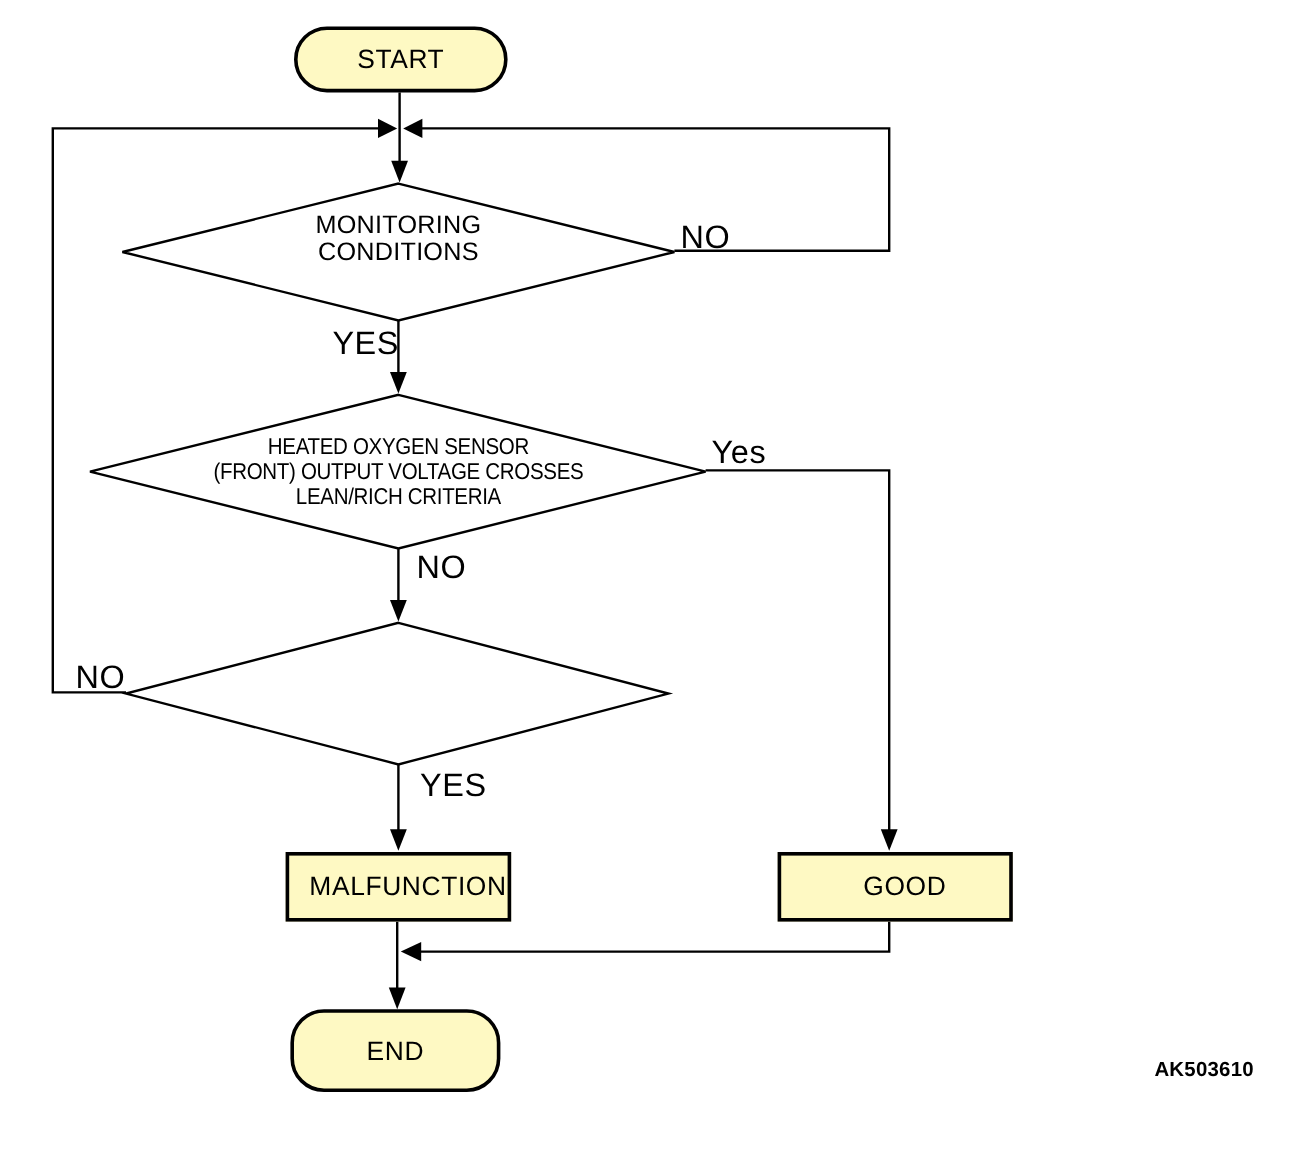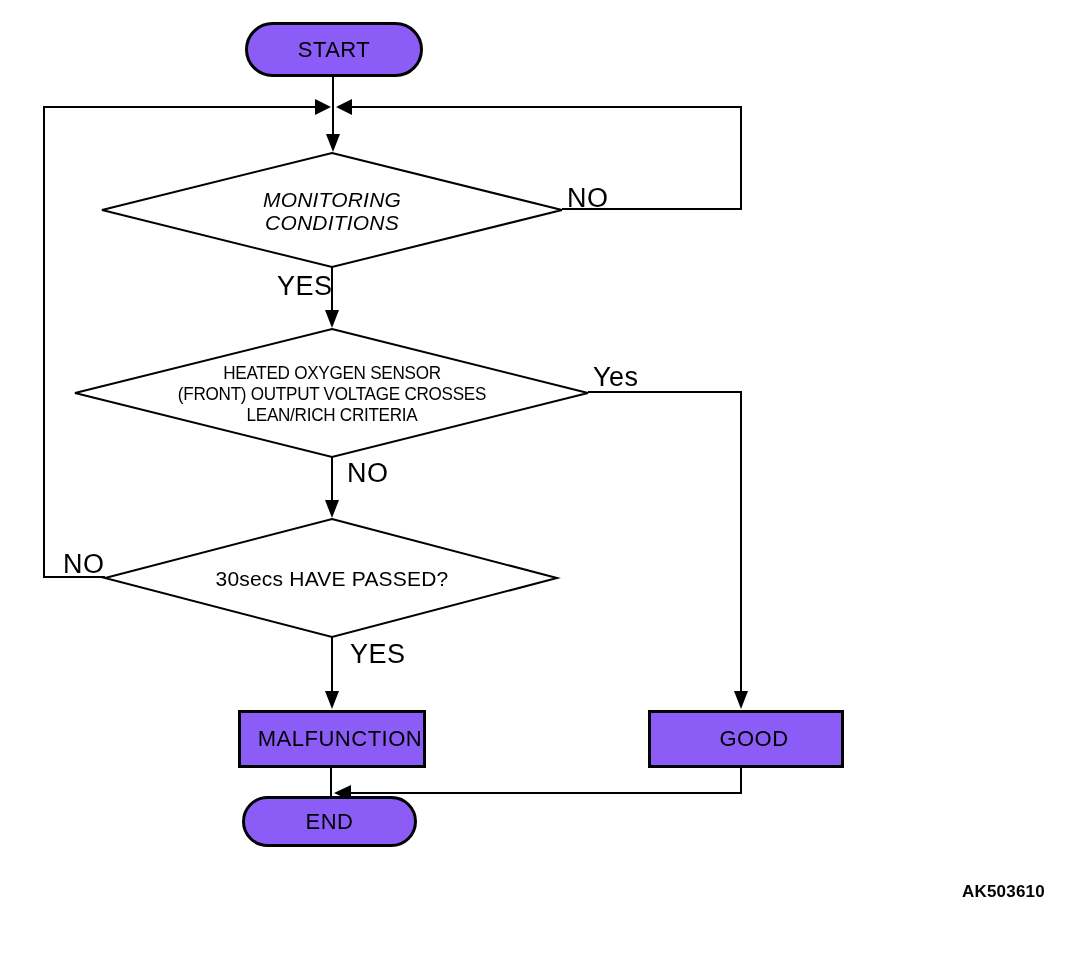--- a/index.html
+++ b/index.html
@@ -20,21 +20,21 @@
     position: absolute;
     left: 0;
     top: 0;
     width: 1088px;
     height: 960px;
   }
   .node {
     position: absolute;
     box-sizing: border-box;
     border: 3px solid #000000;
-    background: #8b5cf6;
+    background: #fef9c3;
     display: flex;
     align-items: center;
     justify-content: center;
     font-size: 22px;
     letter-spacing: 0.5px;
     text-align: center;
   }
   .terminator {
     border-radius: 28px;
     border-width: 3px;
@@ -123,32 +123,31 @@
   </div>
 
   <div class="node process" style="left:238px; top:710px; width:188px; height:58px;">
     <span>MALFUNCTION</span>
   </div>
 
   <div class="node process" style="left:648px; top:710px; width:196px; height:58px;">
     <span>GOOD</span>
   </div>
 
-  <div class="node terminator" style="left:242px; top:796px; width:175px; height:51px;">
+  <div class="node terminator" style="left:242px; top:841px; width:175px; height:69px;">
     <span>END</span>
   </div>
 
-  <div class="diamond-label" style="left:182px; top:188px; width:300px;font-style:italic;">MONITORING
+  <div class="diamond-label" style="left:182px; top:176px; width:300px;">MONITORING
 CONDITIONS</div>
 
   <div class="diamond-label condensed" style="left:142px; top:362px; width:380px;">HEATED OXYGEN SENSOR
 (FRONT) OUTPUT VOLTAGE CROSSES
 LEAN/RICH CRITERIA</div>
 
-  <div class="diamond-label" style="left:182px; top:567px; width:300px;">30secs HAVE PASSED?</div>
 
   <div class="branch-label" style="left:567px; top:183px;">NO</div>
 
   <div class="branch-label" style="left:277px; top:271px;">YES</div>
 
   <div class="branch-label" style="left:593px; top:362px;">Yes</div>
 
   <div class="branch-label" style="left:347px; top:458px;">NO</div>
 
   <div class="branch-label" style="left:63px; top:549px;">NO</div>

